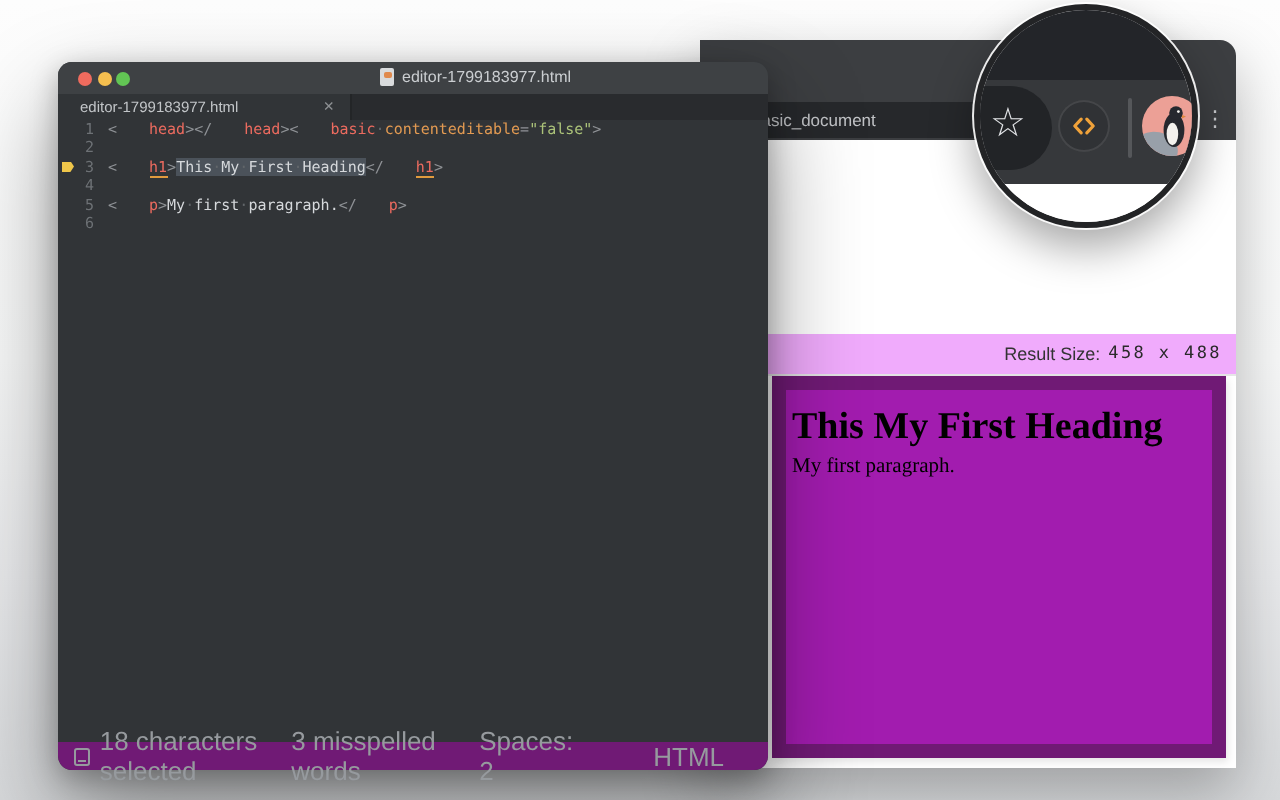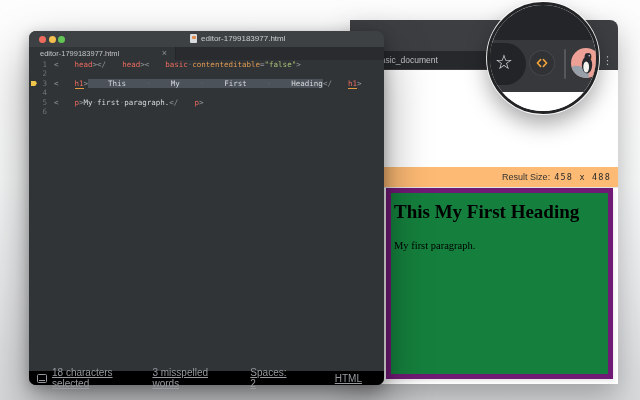--- a/index.html
+++ b/index.html
@@ -13,32 +13,32 @@
     position:absolute;left:350px;top:20px;width:268px;height:364px;
     background:#fff;border-top-right-radius:8px;
     box-shadow:0 12px 30px rgba(0,0,0,.28);z-index:1;
   }
   .chrome{position:absolute;left:0;top:0;right:0;height:50px;background:#3c3e41;border-top-right-radius:8px;}
   .omnibox{position:absolute;left:0;top:31px;width:182px;height:18px;background:#26282b;border-radius:0 9px 9px 0;}
   .omnibox-text{position:absolute;left:26px;top:4px;font-size:8.5px;color:#c1c3c6;white-space:nowrap;}
   .menu-dots{position:absolute;left:252px;top:33px;font-size:11px;color:#c6c8cb;line-height:14px;}
   .page{position:absolute;left:0;top:50px;right:0;bottom:0;background:#fff;}
   .result-bar{
-    position:absolute;left:0;top:97px;right:0;height:21px;background:#fdba74;
+    position:absolute;left:0;top:97px;right:0;height:21px;background:#f0abfc;
     border-bottom:1px solid #e6e6e7;display:flex;align-items:center;justify-content:flex-end;
     padding-right:7px;box-sizing:border-box;
   }
   .result-label{font-size:9px;color:#333;margin-right:4px;}
   .result-size{font-family:"DejaVu Sans Mono",monospace;font-size:8.5px;color:#2a2a2a;letter-spacing:1.2px;}
   .iframe-box{
-    position:absolute;left:36px;top:118px;right:5px;bottom:5px;background:#15803d;
-    border:5px solid #701a75;box-shadow:1px 2px 4px rgba(0,0,0,.10);
+    position:absolute;left:36px;top:118px;right:5px;bottom:5px;background:#a21caf;
+    border:7px solid #701a75;box-shadow:1px 2px 4px rgba(0,0,0,.10);
   }
   .doc-heading{margin:8px 0 0 3px;font-family:"Liberation Serif",serif;font-weight:bold;font-size:19px;color:#000;}
-  .doc-para{margin:17px 0 0 3px;font-family:"Liberation Serif",serif;font-size:10.5px;color:#000;}
+  .doc-para{margin:3px 0 0 3px;font-family:"Liberation Serif",serif;font-size:10.5px;color:#000;}
   
   .editor{
     position:absolute;left:29px;top:31px;width:355px;height:354px;
     background:#313437;border-radius:7px;z-index:10;
     box-shadow:0 22px 48px rgba(0,0,0,.40),0 4px 14px rgba(0,0,0,.28);
   }
   .titlebar{position:absolute;left:0;top:0;right:0;height:16px;background:#3e4144;border-radius:7px 7px 0 0;}
   .lights{position:absolute;left:10px;top:4.5px;display:flex;gap:2.5px;}
   .light{width:7px;height:7px;border-radius:50%;}
   .light.red{background:#ef6b5e;}
@@ -66,25 +66,25 @@
     clip-path:polygon(0 0,70% 0,100% 50%,70% 100%,0 100%);
   }
   .src{white-space:pre;}
   .tk-p{color:#8f9296;}
   .tk-t{color:#ec6b5f;margin-left:16px;}
   .tk-u{border-bottom:1px solid #e09b3e;}
   .tk-a{color:#e29a52;text-align:center;}
   .tk-s{color:#abc279;}
   .tk-x{color:#d6d9dc;}
   .tk-d{color:#62666a;}
-  .tk-sel{background:#4b525a;padding-left:20px;}
+  .tk-sel{background:#4b525a;}
   .statusbar{
-    position:absolute;left:0;bottom:0;right:0;height:14px;background:#000000;
+    position:absolute;left:0;bottom:0;right:0;height:14px;background:#701a75;
     border-radius:0 0 7px 7px;display:flex;align-items:center;
-    padding:0 22px 0 8px;box-sizing:border-box;font-size:10px;color:#969a9e;text-decoration:underline;
+    padding:0 22px 0 8px;box-sizing:border-box;font-size:13px;color:#969a9e;
   }
   .status-icon{width:8px;height:7px;border:1px solid #969a9e;border-radius:1.5px;margin-right:5px;position:relative;}
   .status-icon:after{content:"";position:absolute;left:1px;right:1px;bottom:1px;height:1px;background:#969a9e;}
   .st-missp{margin-left:auto;}
   .st-spaces{margin-left:13px;}
   .st-syntax{margin-left:30px;padding-left:10px;}
   
   .mag{
     position:absolute;left:487px;top:2px;width:112px;height:112px;border-radius:50%;
     border:3px solid #232426;box-sizing:border-box;overflow:hidden;z-index:30;background:#fff;

